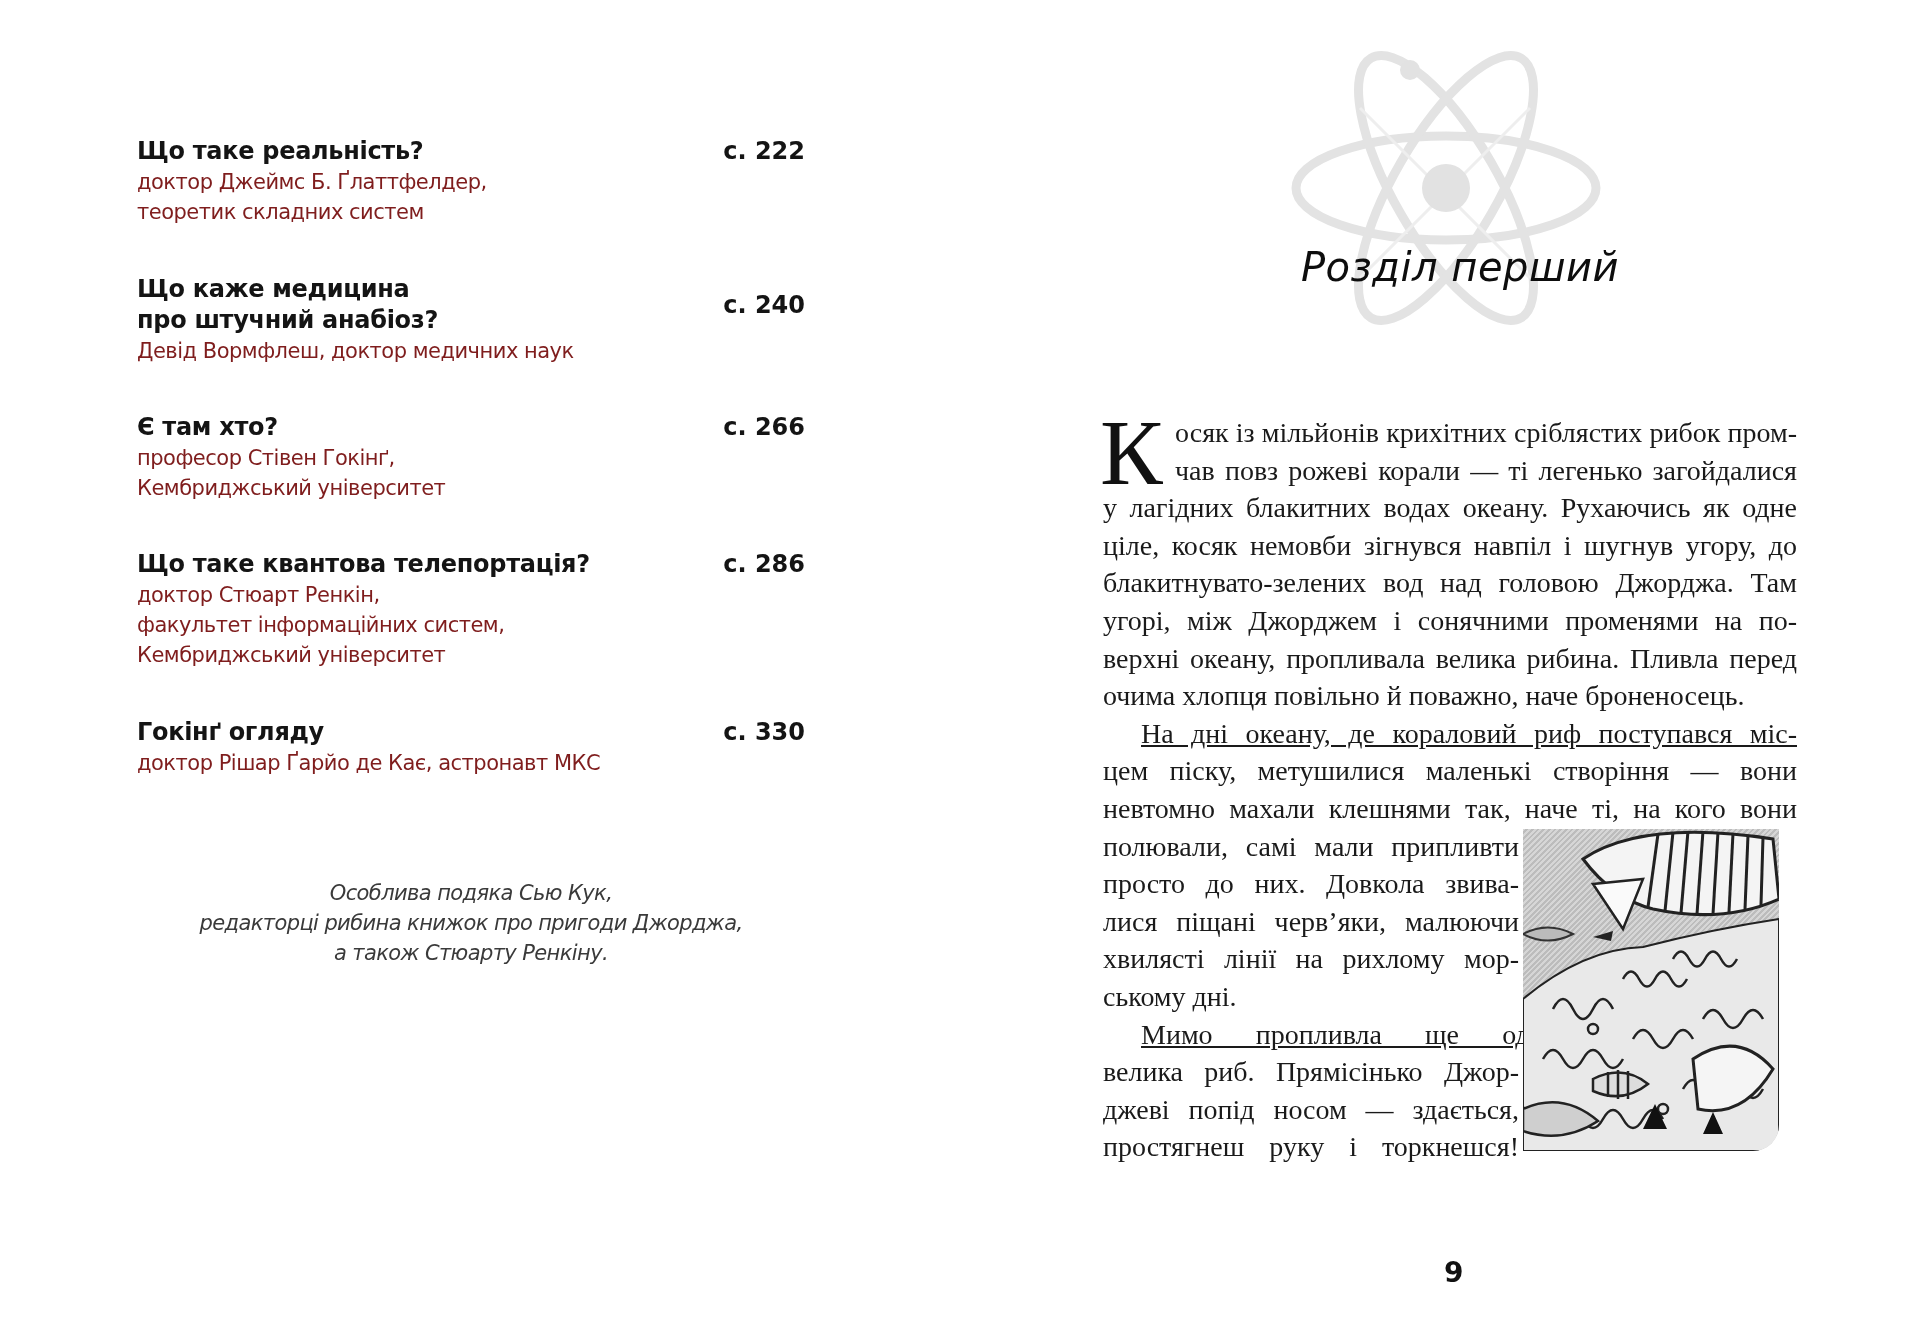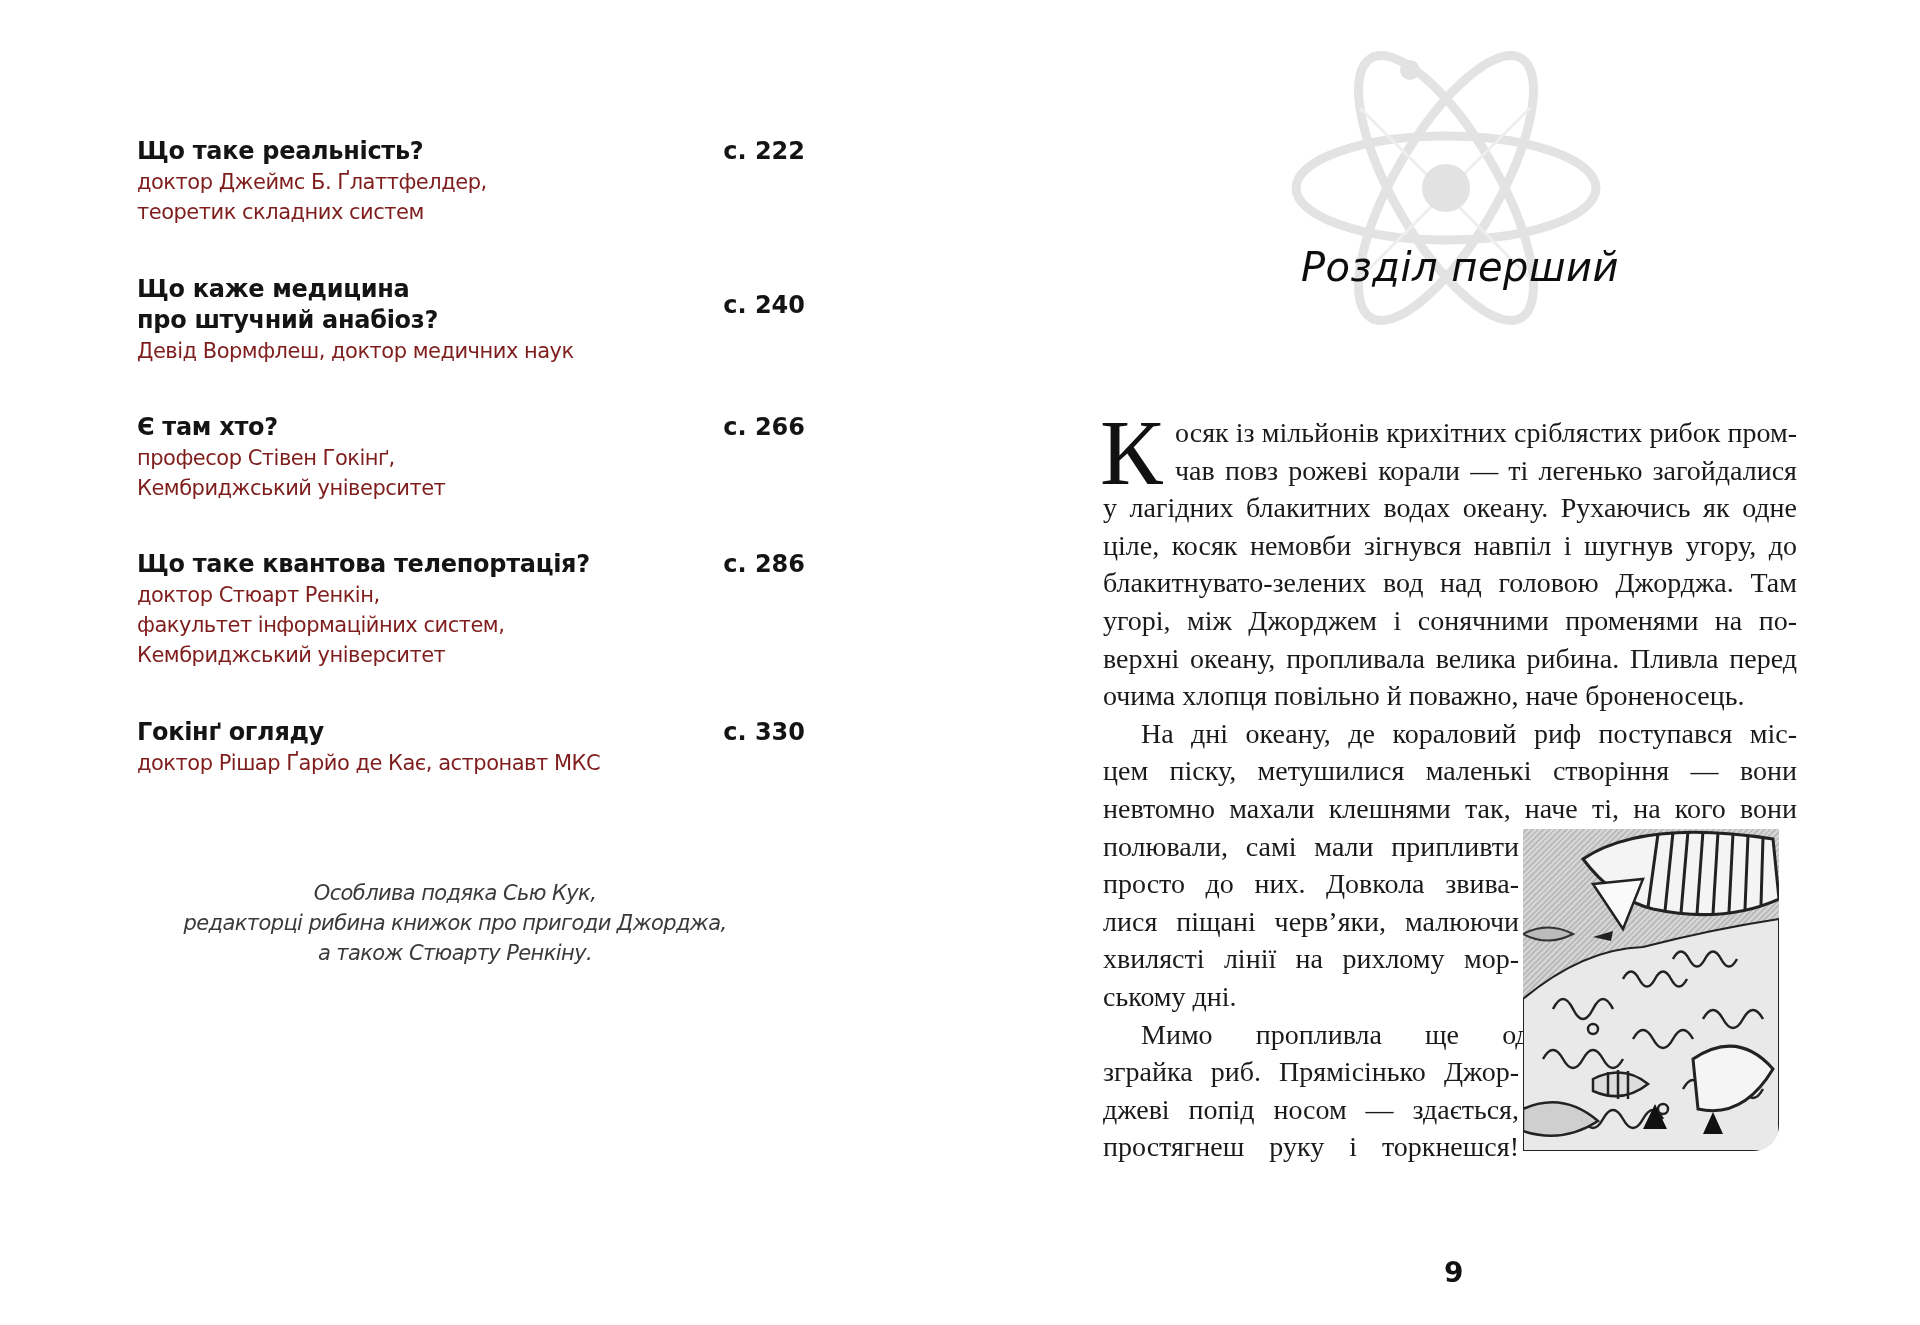--- a/index.html
+++ b/index.html
@@ -20,42 +20,42 @@
       font-family: "DejaVu Sans", sans-serif; font-weight: bold;
       font-size: 24px; line-height: 31px; color: #141414; white-space: nowrap;
     }
     .toc-sub {
       font-family: "DejaVu Sans", sans-serif; font-size: 21px; line-height: 30px;
       color: #7f1d1d; letter-spacing: -0.5px;
     }
     .toc-line { display: block; }
 
     .ack {
-      position: absolute; left: 121px; width: 668px; top: 878px; text-align: center;
+      position: absolute; left: 137px; width: 668px; top: 878px; text-align: center;
       font-family: "DejaVu Sans", sans-serif; font-style: italic; font-size: 21px;
       line-height: 30px; color: #3a3a3a; letter-spacing: -0.6px;
     }
     .ack span { display: block; }
 
     
     .atom { position: absolute; left: 330px; top: 28px; width: 312px; height: 318px; }
     .chapter-title {
       position: absolute; left: 310px; width: 380px; top: 244px; text-align: center;
       font-family: "DejaVu Sans", sans-serif; font-style: italic; font-size: 40px;
       color: #0d0d0d; letter-spacing: 0.5px;
     }
 
     .body-text {
       position: absolute; left: 143px; top: 414px; width: 694px;
       font-family: "Liberation Serif", serif; font-size: 28px; line-height: 37.6px;
       color: #1a1a1a;
     }
     .line { display: block; white-space: nowrap; text-align: justify; text-align-last: justify; height: 37.6px; }
     .line.last { text-align-last: left; }
-    .line.indent { padding-left: 38px; }
+    .line.indent { padding-left: 38px; text-decoration: underline; }
     .narrow { width: 416px; }
 
     .dropcap {
       position: absolute; left: 140px; top: 405px;
       font-family: "Liberation Serif", serif; font-size: 94px; line-height: 94px; color: #111;
     }
     .dc-lines { padding-left: 72px; }
 
     .illustration {
       position: absolute; left: 563px; top: 829px; width: 256px; height: 322px;
@@ -176,21 +176,21 @@
     <span class="line last">очима хлопця повільно й поважно, наче броненосець.</span>
     <span class="line indent">На дні океану, де кораловий риф поступався міс-</span>
     <span class="line">цем піску, метушилися маленькі створіння — вони</span>
     <span class="line">невтомно махали клешнями так, наче ті, на кого вони</span>
     <span class="line narrow">полювали, самі мали припливти</span>
     <span class="line narrow">просто до них. Довкола звива-</span>
     <span class="line narrow">лися піщані черв’яки, малюючи</span>
     <span class="line narrow">хвилясті лінії на рихлому мор-</span>
     <span class="line narrow last">ському дні.</span>
     <span class="line narrow indent">Мимо пропливла ще одна</span>
-    <span class="line narrow">зграйка риб. Прямісінько Джор-</span>
+    <span class="line narrow">велика риб. Прямісінько Джор-</span>
     <span class="line narrow">джеві попід носом — здається,</span>
     <span class="line narrow">простягнеш руку і торкнешся!</span>
   </div>
 
   <div class="illustration">
     <svg width="256" height="322" viewBox="0 0 256 322">
 
       <path d="M60 30 Q120 -10 250 10 L256 70 Q200 95 130 80 Q90 70 60 30 Z" fill="#f4f4f4" stroke="#222" stroke-width="3"></path>
       <g stroke="#222" stroke-width="3">
         <line x1="135" y1="5" x2="125" y2="78"></line>

